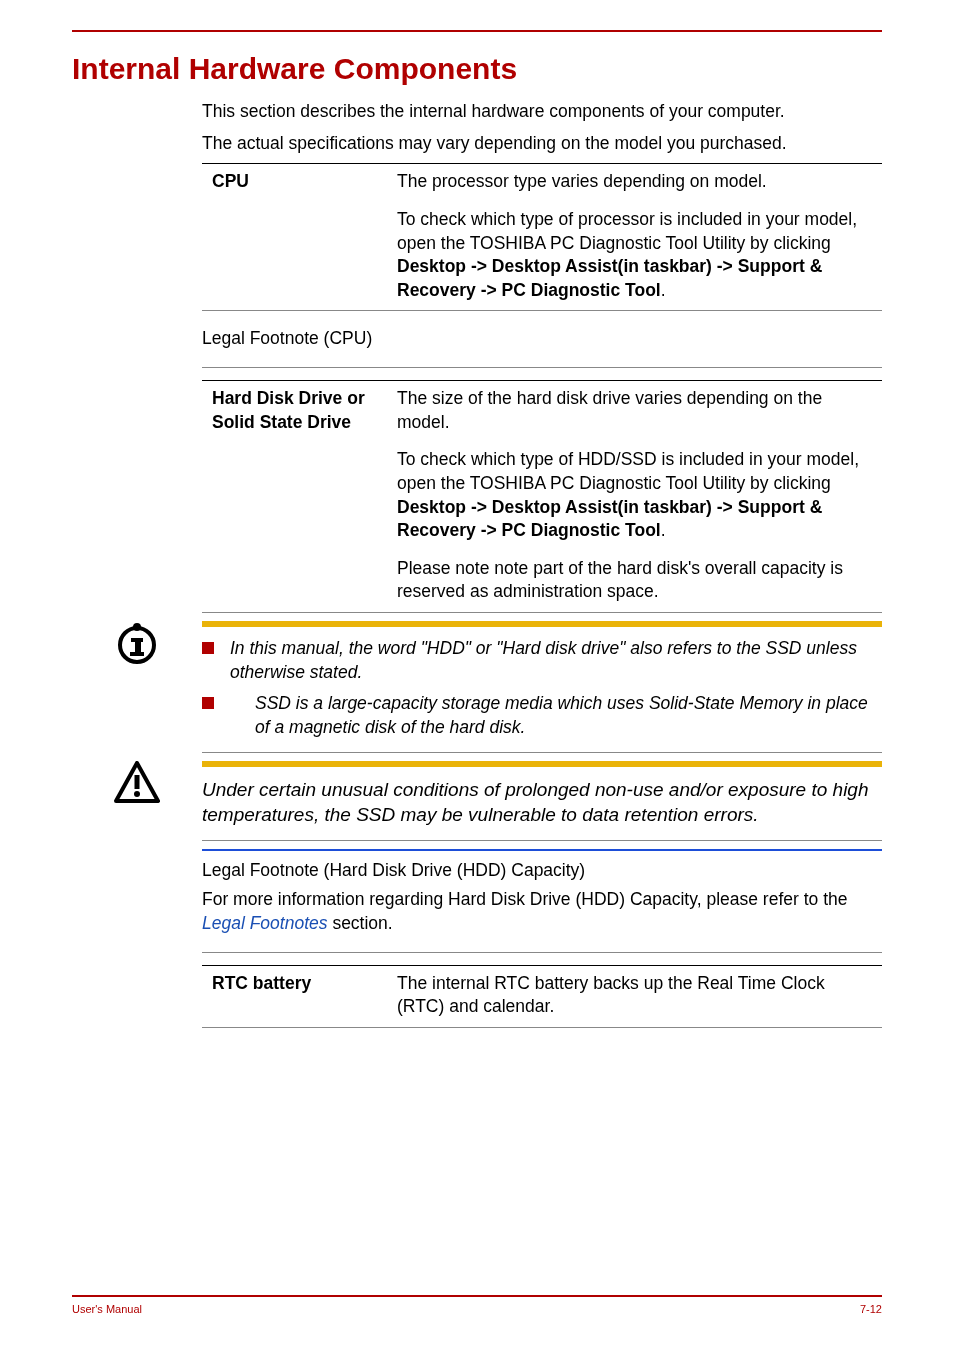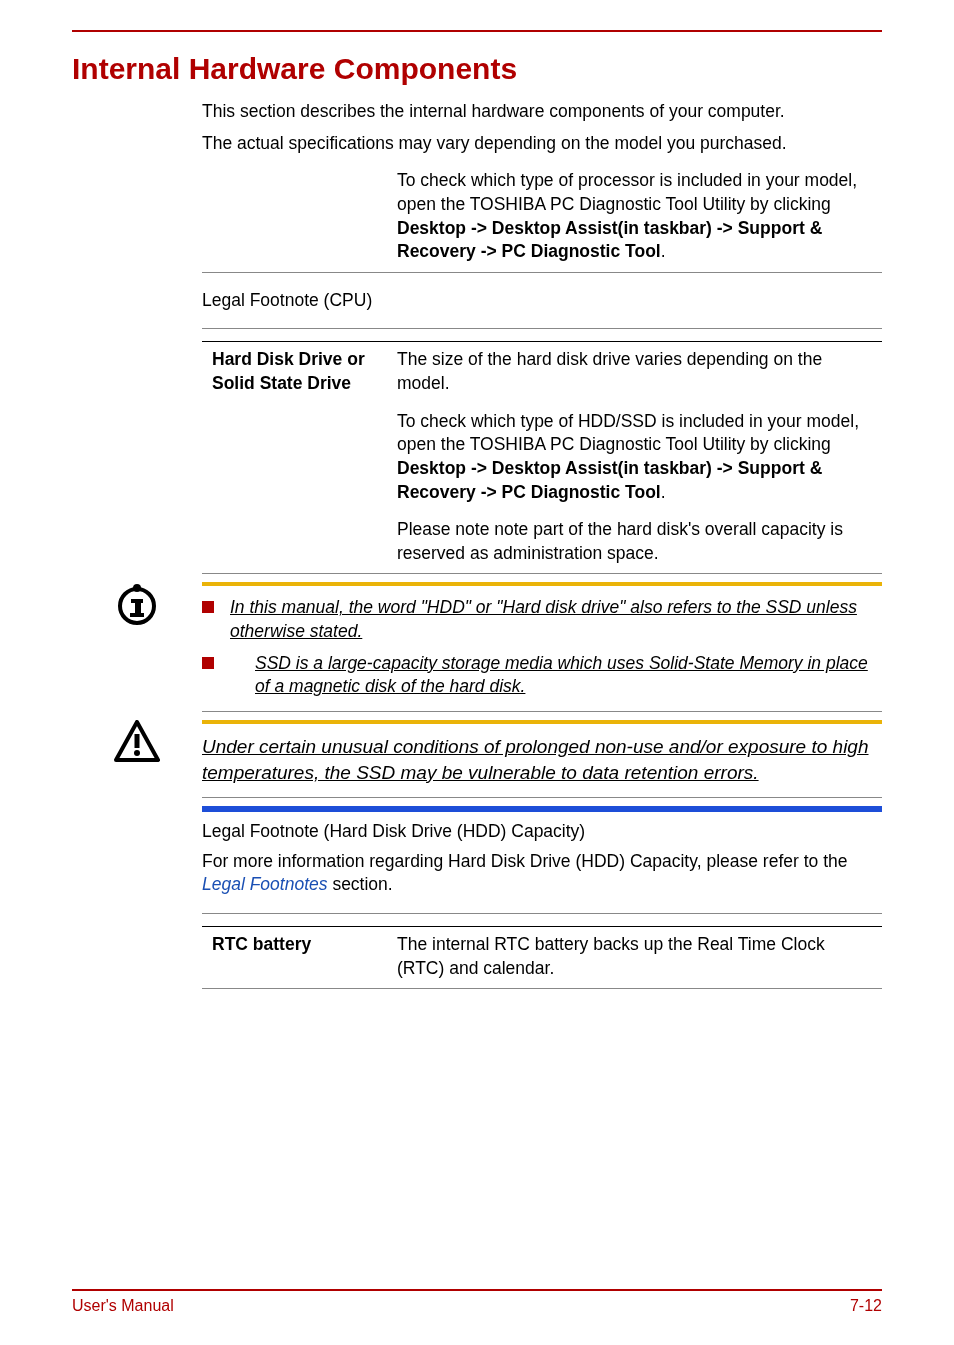--- a/index.html
+++ b/index.html
@@ -7,50 +7,54 @@
   .page { width: 954px; min-height: 1345px; padding: 30px 72px 8px 72px; position: relative; }
   .top-rule { border-top: 2px solid #b00000; margin-bottom: 20px; }
   .h1 { color: #b00000; font-size: 30px; font-weight: bold; font-family: Arial, Helvetica, sans-serif; margin-bottom: 14px; }
   .body-indent { margin-left: 130px; }
   p.body { font-size: 17.5px; line-height: 1.35; margin-bottom: 8px; }
   table.spec { width: 100%; border-collapse: collapse; margin-top: 8px; margin-bottom: 8px; }
   table.spec td { vertical-align: top; padding: 6px 8px 8px 0; font-size: 17.5px; line-height: 1.35; }
   table.spec td.label { width: 195px; font-weight: bold; padding-left: 10px; }
   .row-top { border-top: 1.5px solid #000; }
   .row-bottom-thin { border-bottom: 1px solid #888; }
-  .footnote-block { border-top: 6px solid #1d4ed8; border-bottom: 1px solid #888; padding: 8px 0 10px 0; margin: 8px 0 12px 0; }
+  .footnote-block { border-top: 2px solid #1d4ed8; border-bottom: 1px solid #888; padding: 8px 0 10px 0; margin: 8px 0 12px 0; }
   .footnote-block p { font-size: 17.5px; line-height: 1.35; margin-bottom: 6px; }
   a.link { color: #1a4fb3; font-style: italic; text-decoration: none; }
   .note-row { display: flex; align-items: flex-start; margin: 6px 0 8px 0; }
   .note-icon { width: 130px; flex: 0 0 130px; display: flex; justify-content: center; align-items: flex-start; padding-top: 0; }
-  .note-content { flex: 1; border-top: 4px solid #eab308; border-bottom: 1px solid #888; padding: 10px 0 12px 0; text-decoration: underline; }
+  .note-content { flex: 1; border-top: 6px solid #eab308; border-bottom: 1px solid #888; padding: 10px 0 12px 0; }
   .note-content ul { list-style: none; padding: 0; margin: 0; }
   .note-content li { display: flex; align-items: flex-start; margin-bottom: 8px; }
   .note-content li:last-child { margin-bottom: 0; gap: 25px; }
   .bullet { width: 12px; height: 12px; background: #b00000; flex: 0 0 12px; margin-top: 5px; margin-right: 16px; }
   .note-text { font-style: italic; font-size: 17.5px; line-height: 1.35; }
   .warn-text { font-style: italic; font-size: 19px; line-height: 1.35; }
-  .footer { position: absolute; bottom: 30px; left: 72px; right: 72px; display: flex; justify-content: space-between; border-top: 2px solid #b00000; padding-top: 6px; font-size: 16px; color: #b00000; }
+  .footer { position: absolute; bottom: 30px; left: 72px; right: 72px; display: flex; justify-content: space-between; border-top: 2px solid #b00000; padding-top: 6px; font-size: 11px; color: #b00000; }
   .strong { font-weight: bold; }
   svg { display: block; }
 </style>
 </head>
 <body>
 
 <div class="page">
   <div class="top-rule"></div>
 
   <h1 class="h1">Internal Hardware Components</h1>
 
   <div class="body-indent">
     <p class="body">This section describes the internal hardware components of your computer.</p>
     <p class="body">The actual specifications may vary depending on the model you purchased.</p>
 
     <table class="spec">
       <tbody>
+          <tr class="row-top">
+        <td class="label">CPU</td>
+        <td>The processor type varies depending on model.</td>
+      </tr>
       <tr class="row-bottom-thin">
         <td class="label"></td>
         <td>
           <span>To check which type of processor is included in your model, open the TOSHIBA PC Diagnostic Tool Utility by clicking </span><span class="strong">Desktop -&gt; Desktop Assist(in taskbar) -&gt; Support &amp; Recovery -&gt; PC Diagnostic Tool</span><span>.</span>
         </td>
       </tr>
     </tbody>
       </table>
 
     <div class="footnote-block" style="border-top:none;">

